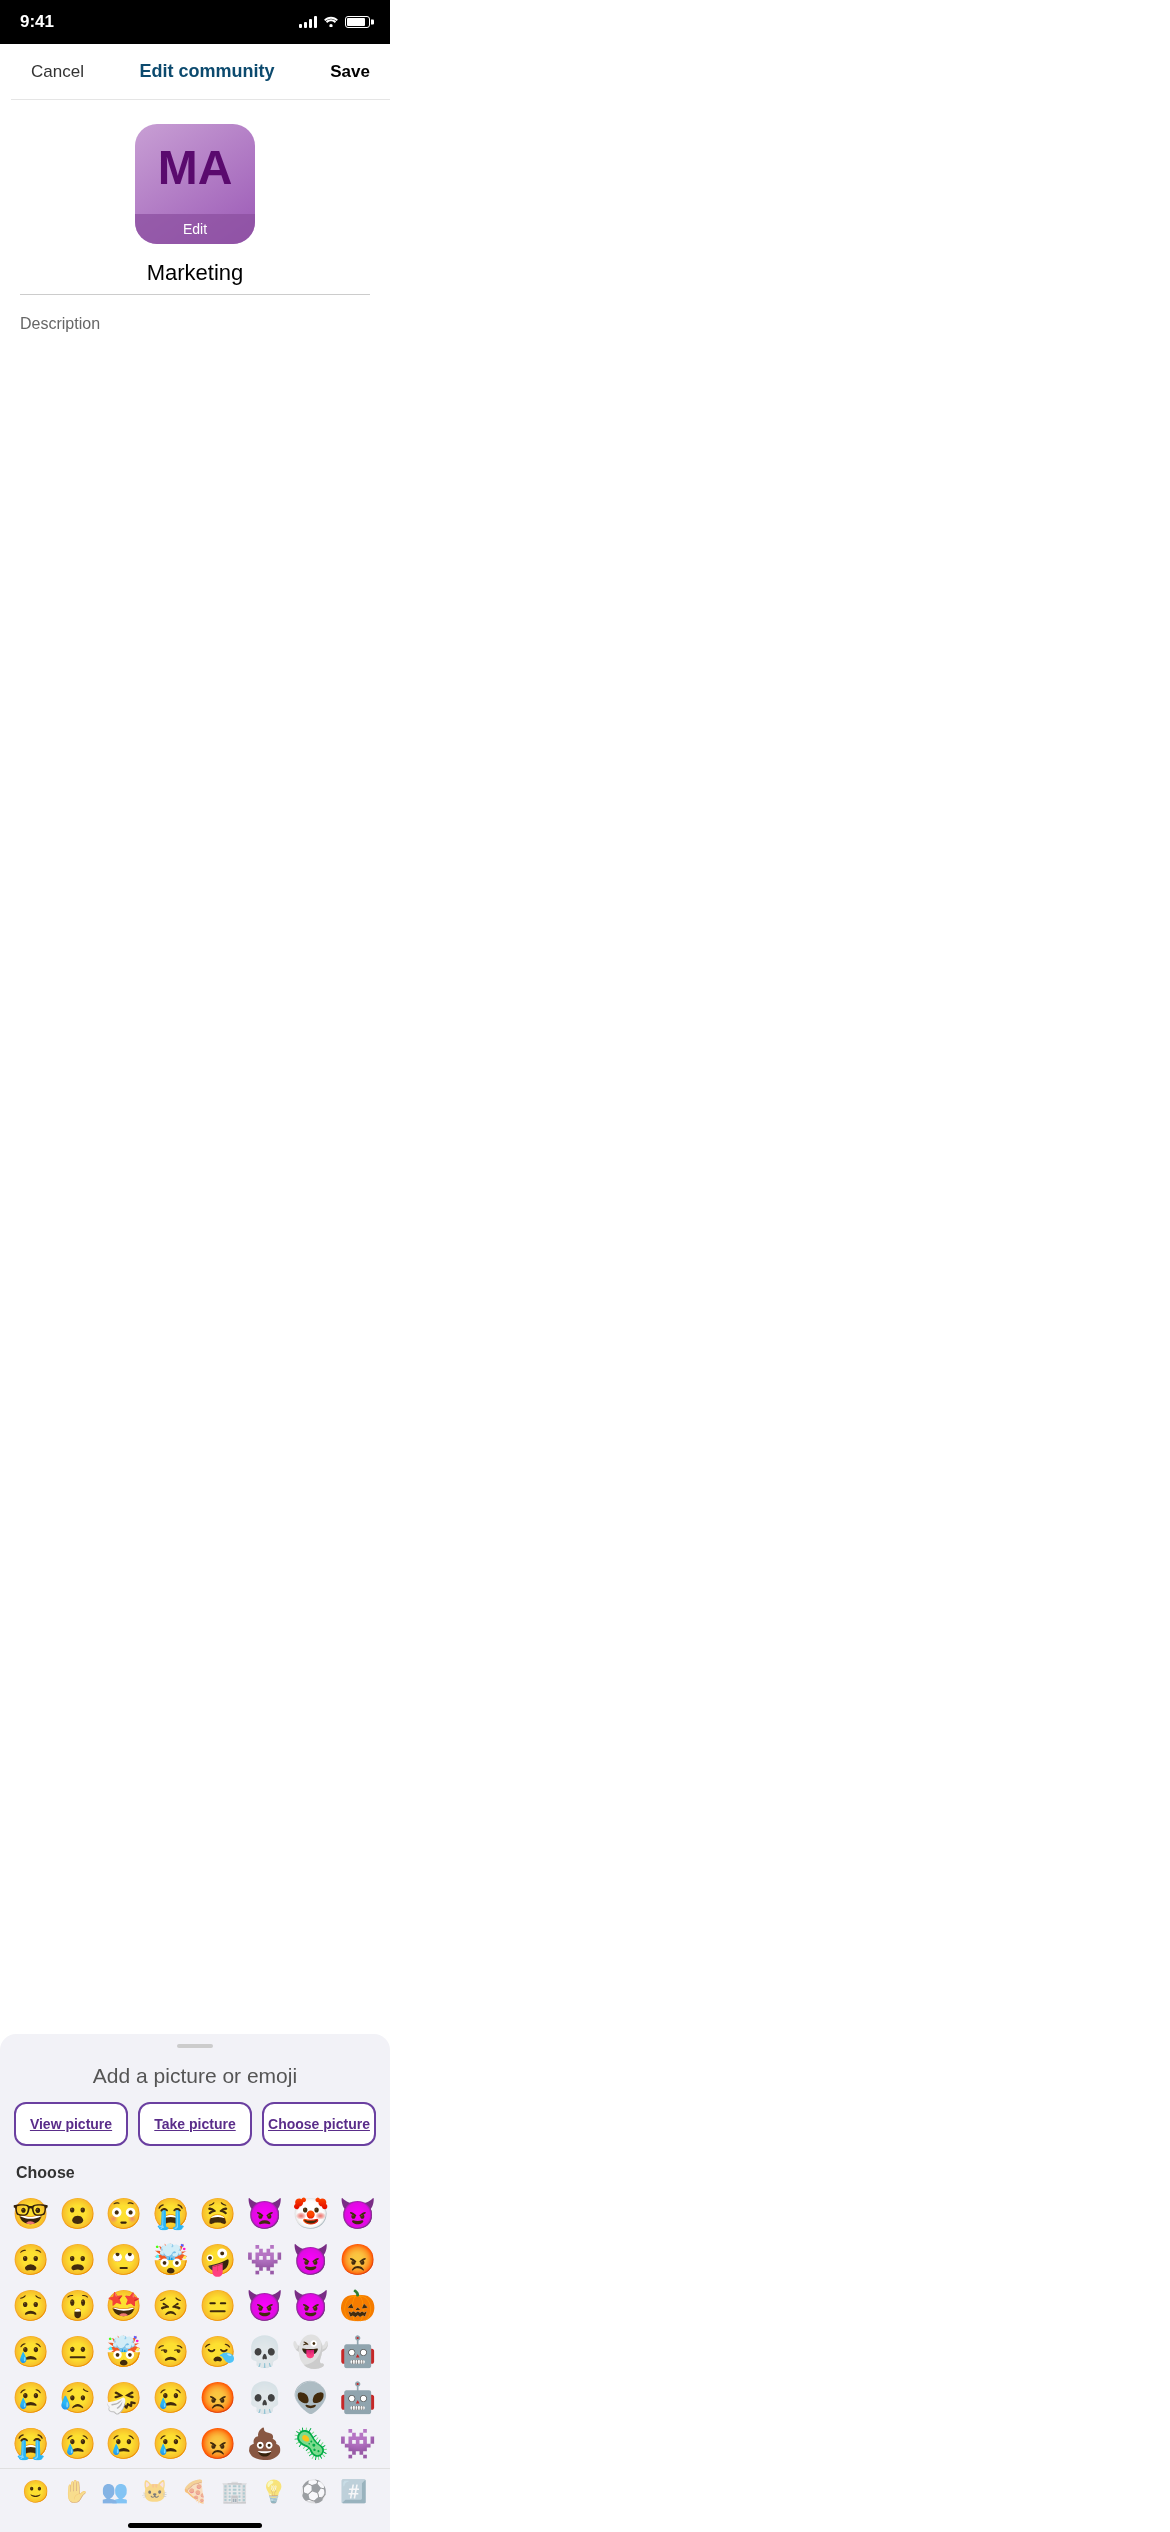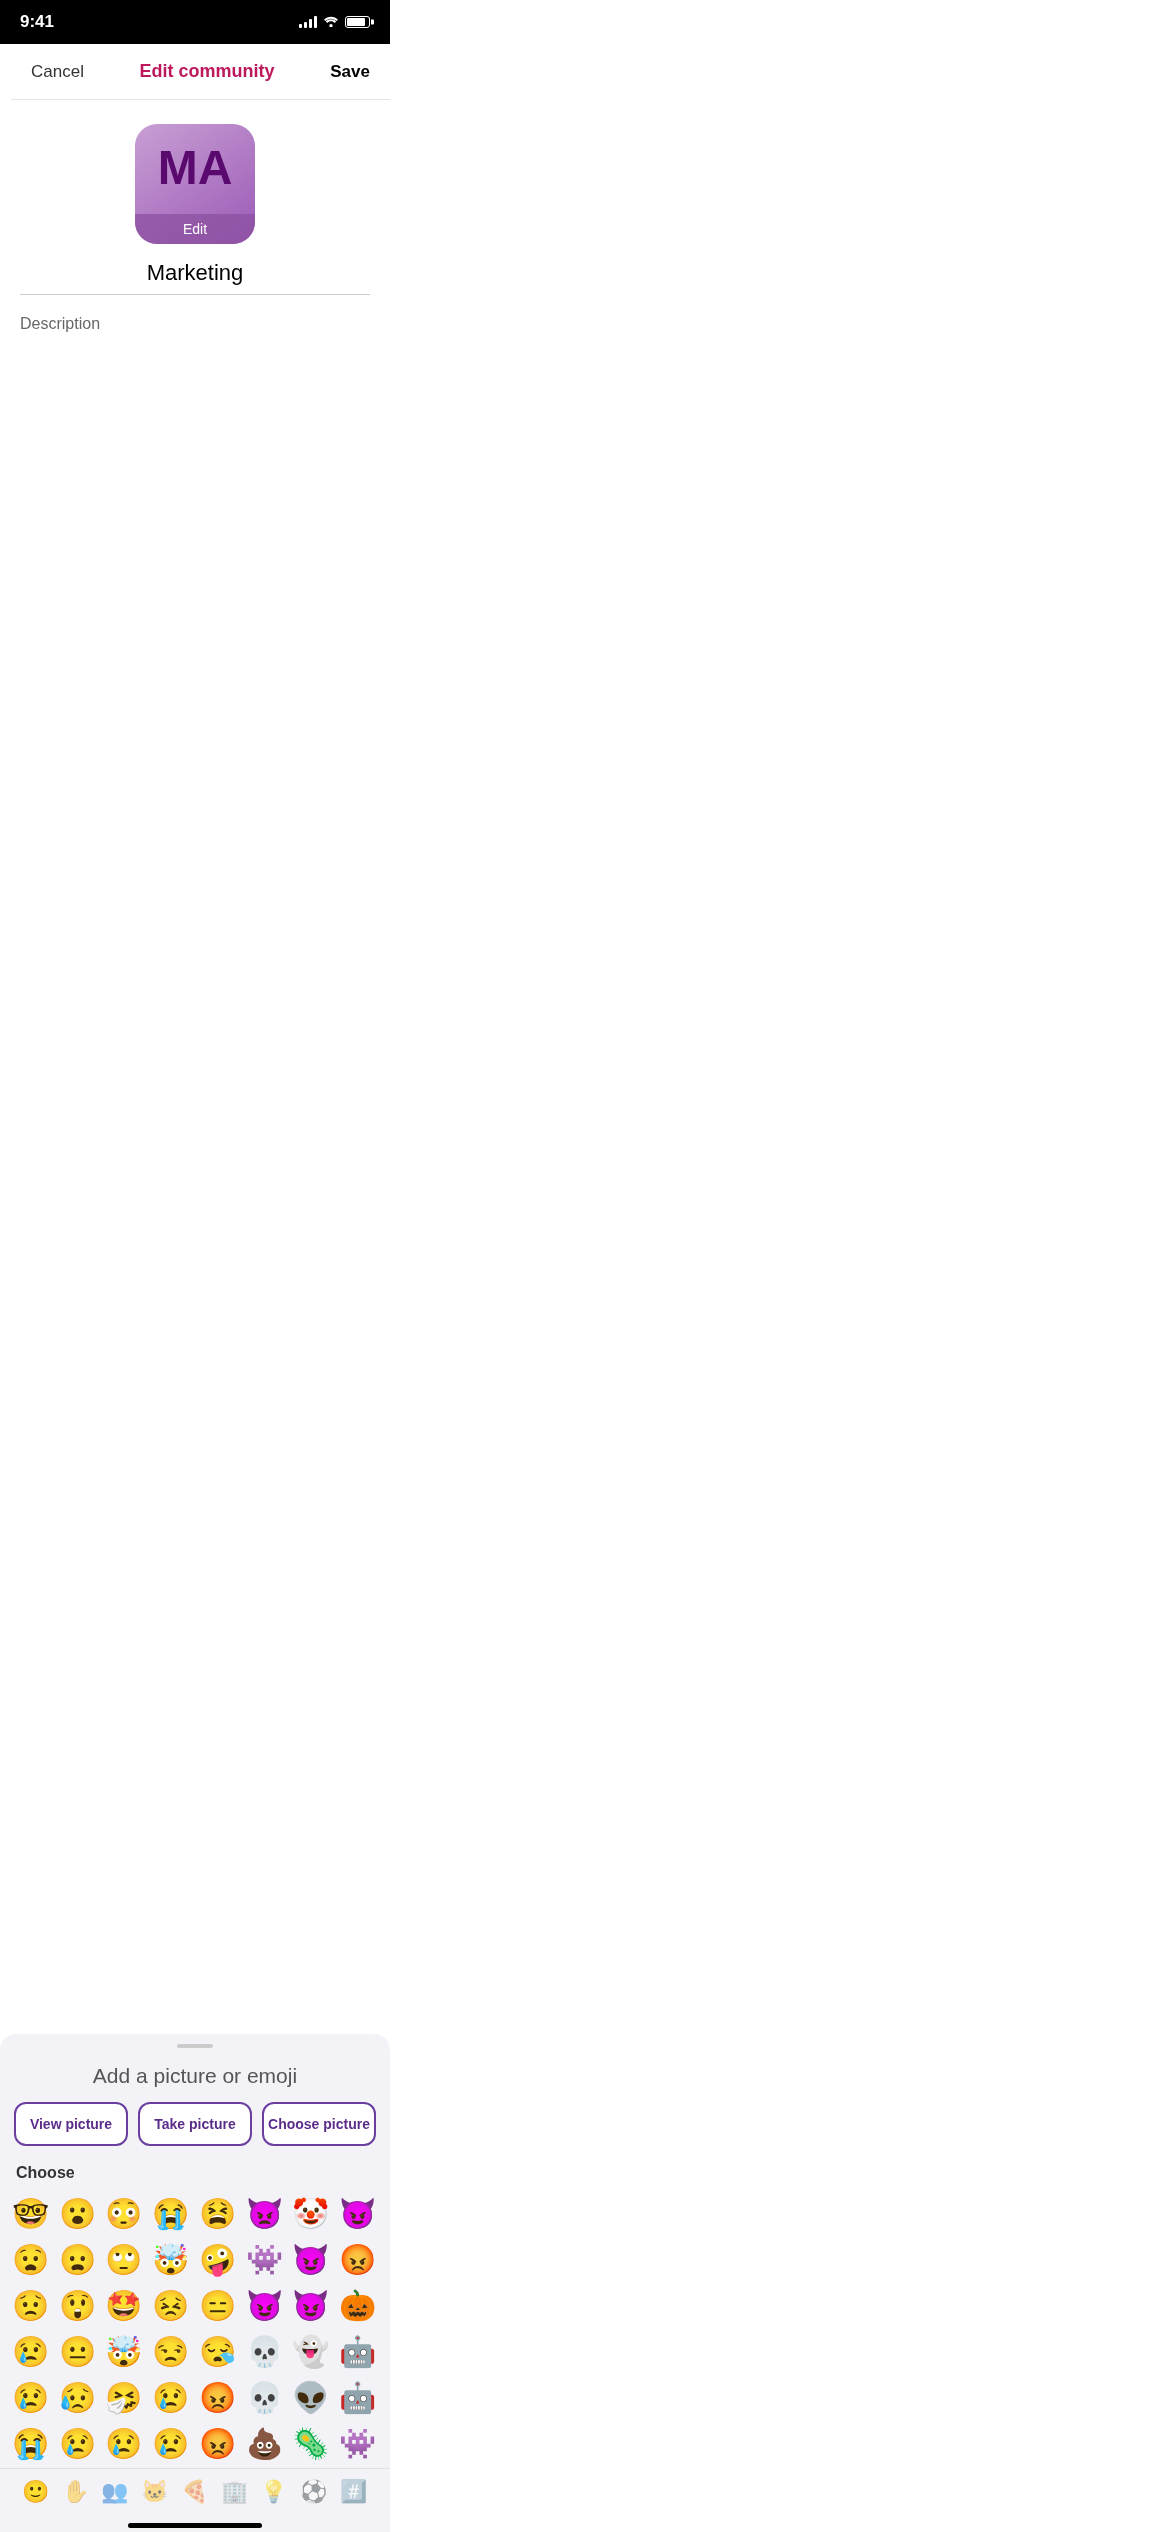--- a/index.html
+++ b/index.html
@@ -92,21 +92,21 @@
       margin-left: 11px;
     }
     .nav-cancel {
       font-size: 17px;
       color: #333;
       cursor: pointer;
     }
     .nav-title {
       font-size: 18px;
       font-weight: 700;
-      color: #be185d;
+      color: #0c4a6e;
     }
     .nav-save {
       font-size: 17px;
       font-weight: 700;
       color: #000;
       cursor: pointer;
     }
 
     
     .main-content {
@@ -219,20 +219,21 @@
       flex: 1;
       border: 2px solid #6a3fa0;
       border-radius: 12px;
       padding: 12px 4px;
       text-align: center;
       background: #fff;
       font-size: 14px;
       font-weight: 600;
       color: #5a2d8a;
       cursor: pointer;
+      text-decoration: underline;
     }
 
     
     .smilies-label {
       padding: 0 16px;
       font-size: 16px;
       font-weight: 600;
       color: #333;
       margin-bottom: 10px;
     }

